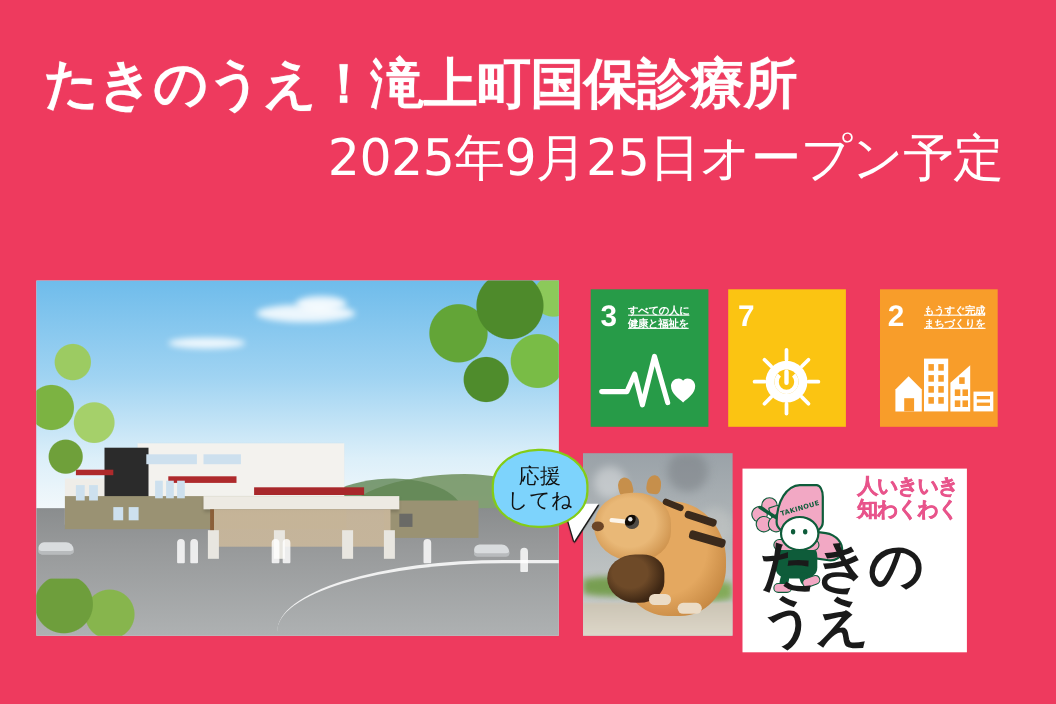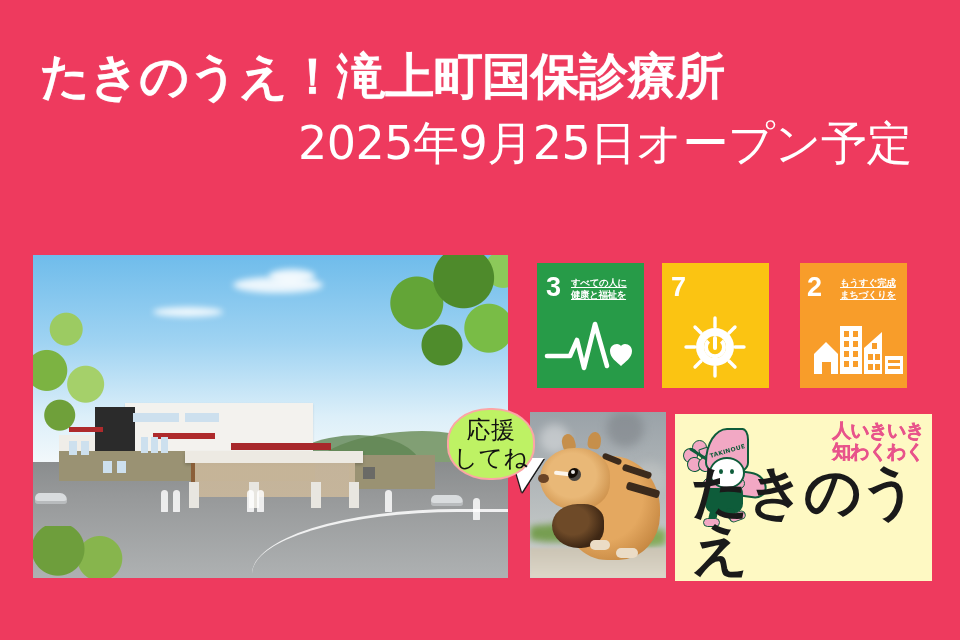--- a/index.html
+++ b/index.html
@@ -82,23 +82,23 @@
                   radial-gradient(circle at 86% 58%,#79BC46 0 24px,transparent 25px),
                   radial-gradient(circle at 60% 70%,#4F8C2C 0 20px,transparent 21px),
                   radial-gradient(circle at 94% 16%,#8CC95A 0 18px,transparent 19px);}
   .bush{position:absolute;left:-8px;bottom:-6px;width:110px;height:58px;
        background:radial-gradient(circle at 30% 40%,#6E9E3C 0 26px,transparent 27px),
                   radial-gradient(circle at 68% 56%,#87B54D 0 22px,transparent 23px);}
 
   
   .speech-bubble{
     position:absolute;left:447px;top:408px;width:84px;height:68px;
-    background:#bef264;border:2px solid #fca5a5;border-radius:48%/46%;
+    background:#7dd3fc;border:2px solid #84cc16;border-radius:48%/46%;
     display:flex;flex-direction:column;align-items:center;justify-content:center;
-    font-size:24px;line-height:1.18;color:#111;letter-spacing:.5px;z-index:6;
+    font-size:19px;line-height:1.18;color:#111;letter-spacing:.5px;z-index:6;
     font-weight:400;
   }
   .speech-tail{
     position:absolute;left:512px;top:458px;width:0;height:0;z-index:5;
     border-left:10px solid transparent;border-right:22px solid transparent;
     border-top:34px solid #ffffff;
     filter:drop-shadow(1px 1px 0 #1a1a1a) drop-shadow(-1px 1px 0 #1a1a1a);
   }
 
   
@@ -149,37 +149,37 @@
   .sdg-11 .sdg-num{left:7px;}
   .sdg-text{position:absolute;top:14px;font-size:9.5px;line-height:1.26;color:#fff;
     font-weight:700;letter-spacing:-0.4px;white-space:pre-line;text-decoration:underline;}
   .sdg-3 .sdg-text{left:34px;}
   .sdg-7 .sdg-text{left:40px;}
   .sdg-11 .sdg-text{left:40px;}
   .sdg-art{position:absolute;left:0;right:0;bottom:8px;height:66px;}
 
   
   .town-logo{
-    position:absolute;left:675px;top:414px;width:257px;height:167px;
-    background:#fef9c3;overflow:hidden;
+    position:absolute;left:675px;top:426px;width:204px;height:167px;
+    background:#ffffff;overflow:hidden;
   }
   .logo-catch{
     position:absolute;right:8px;top:6px;text-align:right;
     color:#E8548B;font-size:19px;font-weight:700;line-height:1.1;letter-spacing:-1px;
     white-space:pre-line;
     -webkit-text-stroke:0.5px #E8548B;
   }
   .logo-word-1{
     position:absolute;right:10px;top:48px;color:#1a1a1a;
     font-size:38px;font-weight:700;line-height:1;letter-spacing:-2px;
     font-family:"DejaVu Sans","Liberation Sans",sans-serif;
   }
   .logo-word-2{
     position:absolute;left:16px;bottom:4px;color:#1a1a1a;
-    font-size:57px;font-weight:700;line-height:1;letter-spacing:-2px;
+    font-size:50px;font-weight:700;line-height:1;letter-spacing:-2px;
   }
   .mascot{position:absolute;left:8px;top:14px;width:82px;height:96px;}
   .mascot-hat{position:absolute;left:22px;top:0;width:40px;height:42px;
     background:#F2A8C4;border:2px solid #0E5C3A;border-radius:60% 18% 40% 40%/90% 30% 30% 30%;}
   .mascot-hat-text{position:absolute;left:26px;top:19px;font-size:6px;color:#0E5C3A;
     font-weight:700;transform:rotate(-16deg);letter-spacing:.3px;}
   .mascot-face{position:absolute;left:26px;top:29px;width:32px;height:28px;background:#fff;
     border:2px solid #0E5C3A;border-radius:50%;}
   .mascot-eye{position:absolute;width:4px;height:5px;background:#0E5C3A;border-radius:50%;top:10px;}
   .mascot-body{position:absolute;left:22px;top:52px;width:38px;height:34px;background:#0E5C3A;

